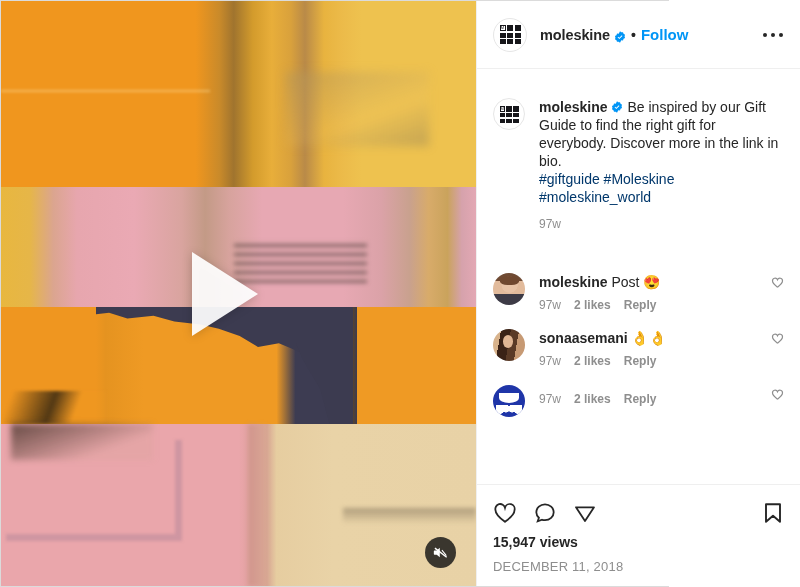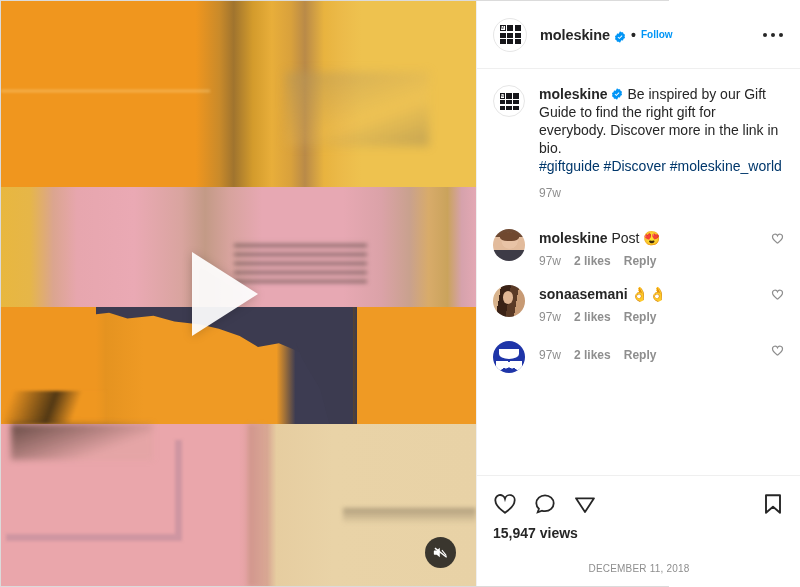--- a/index.html
+++ b/index.html
@@ -196,39 +196,39 @@
     margin-left: 13px;
     font-size: 14.5px; font-weight: bold; color: #262626;
     letter-spacing: -.1px;
   }
   .verified {
     display: inline-block; width: 12px; height: 12px;
     margin-left: 4px; vertical-align: -1px;
   }
   .dot-sep { color: #262626; font-size: 14px; margin: 0 5px; font-weight: bold; }
   .follow {
-    font-size: 10px; font-weight: bold; color: #0095f6;
+    font-size: 15px; font-weight: bold; color: #0095f6;
     cursor: pointer;
   }
   .more-dots {
     margin-left: auto; display: flex; gap: 4px; cursor: pointer;
     padding: 6px 2px;
   }
   .more-dots span {
     width: 4px; height: 4px; border-radius: 50%; background: #262626;
     display: block;
   }
 
   .scroll {
     flex: 1 1 auto;
     overflow: hidden;
     padding: 16px 16px 0 16px;
   }
 
-  .cmt { display: flex; margin-bottom: 17px; }
+  .cmt { display: flex; margin-bottom: 17px; margin-top: 13px; }
   .cmt-av {
     width: 32px; height: 32px; border-radius: 50%; flex: 0 0 32px;
     margin-right: 14px; overflow: hidden; background: #dfdfdf;
     position: relative;
   }
   .cmt-body { flex: 1 1 auto; min-width: 0; }
   .cmt-text {
     font-size: 14px; line-height: 18px; color: #262626;
     word-wrap: break-word;
   }
@@ -295,24 +295,23 @@
   }
   .act-row { display: flex; align-items: center; }
   .act-row .ic { cursor: pointer; margin-right: 16px; display: block; }
   .act-row .ic svg { display: block; }
   .act-row .save { margin-left: auto; margin-right: 0; cursor: pointer; }
   .views {
     font-size: 14px; font-weight: bold; color: #262626;
     margin-top: 9px;
   }
   .date {
-    font-size: 10px; color: #8e8e8e; letter-spacing: .2px;
-    margin-top: 22px; text-transform: uppercase;
+    font-size: 13px; color: #8e8e8e; letter-spacing: .2px;
+    margin-top: 9px; text-transform: uppercase;
     padding-bottom: 12px;
-    text-align: center;
   }
 
   .addcmt {
     border-top: 1px solid #efefef;
     height: 51px; flex: 0 0 51px;
     display: flex; align-items: center;
     padding: 0 16px;
   }
   .addcmt input {
     flex: 1 1 auto; border: none; outline: none;
@@ -410,21 +409,21 @@
           </div>
         </div>
         <div class="cmt-body">
           <div class="cmt-text">
             <span class="uname">moleskine</span><span class="verified" style="margin:0 4px 0 4px;">
               <svg viewBox="0 0 24 24" width="12" height="12">
                 <path fill="#0095f6" d="M12 .5l2.6 2.2 3.4-.4 1.1 3.3 3 1.7-1 3.3 1 3.3-3 1.7-1.1 3.3-3.4-.4L12 23.5l-2.6-2.2-3.4.4-1.1-3.3-3-1.7 1-3.3-1-3.3 3-1.7L6 5.1l3.4.4z"></path>
                 <path fill="#fff" d="M10.6 16.1l-3.4-3.4 1.3-1.3 2.1 2.1 5-5 1.3 1.3z"></path>
               </svg>
             </span><span>Be inspired by our Gift Guide to find the right gift for everybody. Discover more in the link in bio.</span><br>
-            <span class="tag">#giftguide #Discover #moleskine_world</span>
+            <span class="tag">#giftguide #Moleskine #moleskine_world</span>
           </div>
           <div class="cap-time">97w</div>
         </div>
       </div>
 
       <div style="height:12px"></div>
 
       <div class="cmt">
         <div class="cmt-av av-dennis"></div>
         <div class="cmt-body">

